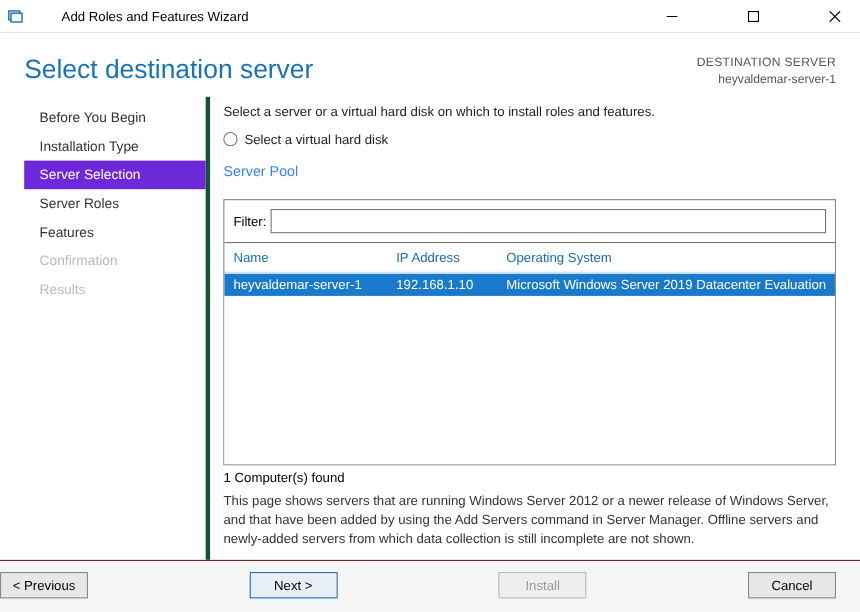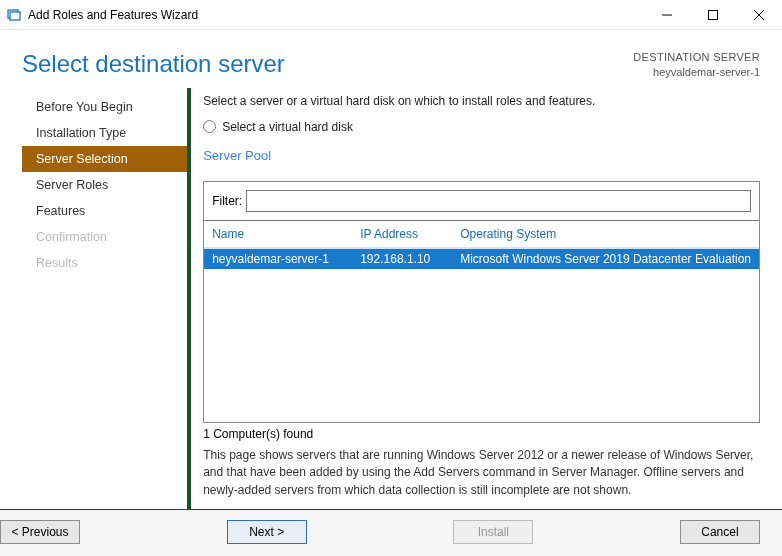--- a/index.html
+++ b/index.html
@@ -1,33 +1,33 @@
 <!DOCTYPE html>
 <html><head>
 <meta charset="utf-8">
 <style>
   * { box-sizing: border-box; margin: 0; padding: 0; font-family: "Segoe UI", Tahoma, sans-serif; }
   body { background: #fff; width: 782px; height: 556px; overflow: hidden; position: relative; display: flex; flex-direction: column; }
   
-  .titlebar { display: flex; align-items: center; height: 30px; padding: 0 0 0 6px; border-bottom: 1px solid #e5e5e5; }
+  .titlebar { display: flex; align-items: center; height: 30px; padding: 0 0 0 6px; border-bottom: 1px solid #e5e5e5; gap: 28px; }
   .titlebar .icon { width: 16px; height: 16px; margin-right: 6px; display:flex; align-items:center; justify-content:center; }
   .titlebar .title { font-size: 12px; color: #000; flex: 1; }
   .win-btn { width: 46px; height: 30px; display: flex; align-items: center; justify-content: center; font-size: 14px; cursor: pointer; }
   .win-btn svg { stroke: #000; }
   
   .header-row { display: flex; padding: 20px 22px 8px 22px; align-items: flex-start; }
   .page-title { color: #1a73b8; font-size: 24px; font-weight: 300; flex: 1; }
   .dest-block { text-align: right; font-size: 11px; color: #555; line-height: 1.35; }
   .dest-block .d-label { text-transform: uppercase; letter-spacing: 0.3px; }
   
   .body-row { display: flex; padding: 0 0 0 22px; flex: 1; min-height: 0; }
   
   .sidebar { width: 182px; padding-top: 6px; border-right: 4px solid #14532d; display:flex; flex-direction:column; }
   .nav-item { font-size: 12.5px; color: #333; padding: 6px 10px 6px 14px; cursor: pointer; }
-  .nav-item.selected { background: #a16207; color: #fff; }
+  .nav-item.selected { background: #6d28d9; color: #fff; }
   .nav-item.disabled { color: #bbb; cursor: default; }
   
   .main { flex: 1; padding: 6px 22px 0 12px; font-size: 12px; color: #222; display:flex; flex-direction:column; min-height:0;}
   .instruction { margin-bottom: 12px; }
   
   .radio-row { display:flex; align-items:center; margin-bottom:4px; font-size:12px;}
   .radio-row input { margin-right:6px; }
   
   .pool-label { margin-top:10px; margin-bottom:18px; font-size:13px; color:#3b82f6; }
   .pool-box { border:1px solid #888; display:flex; flex-direction:column; flex:1; min-height:0; }

